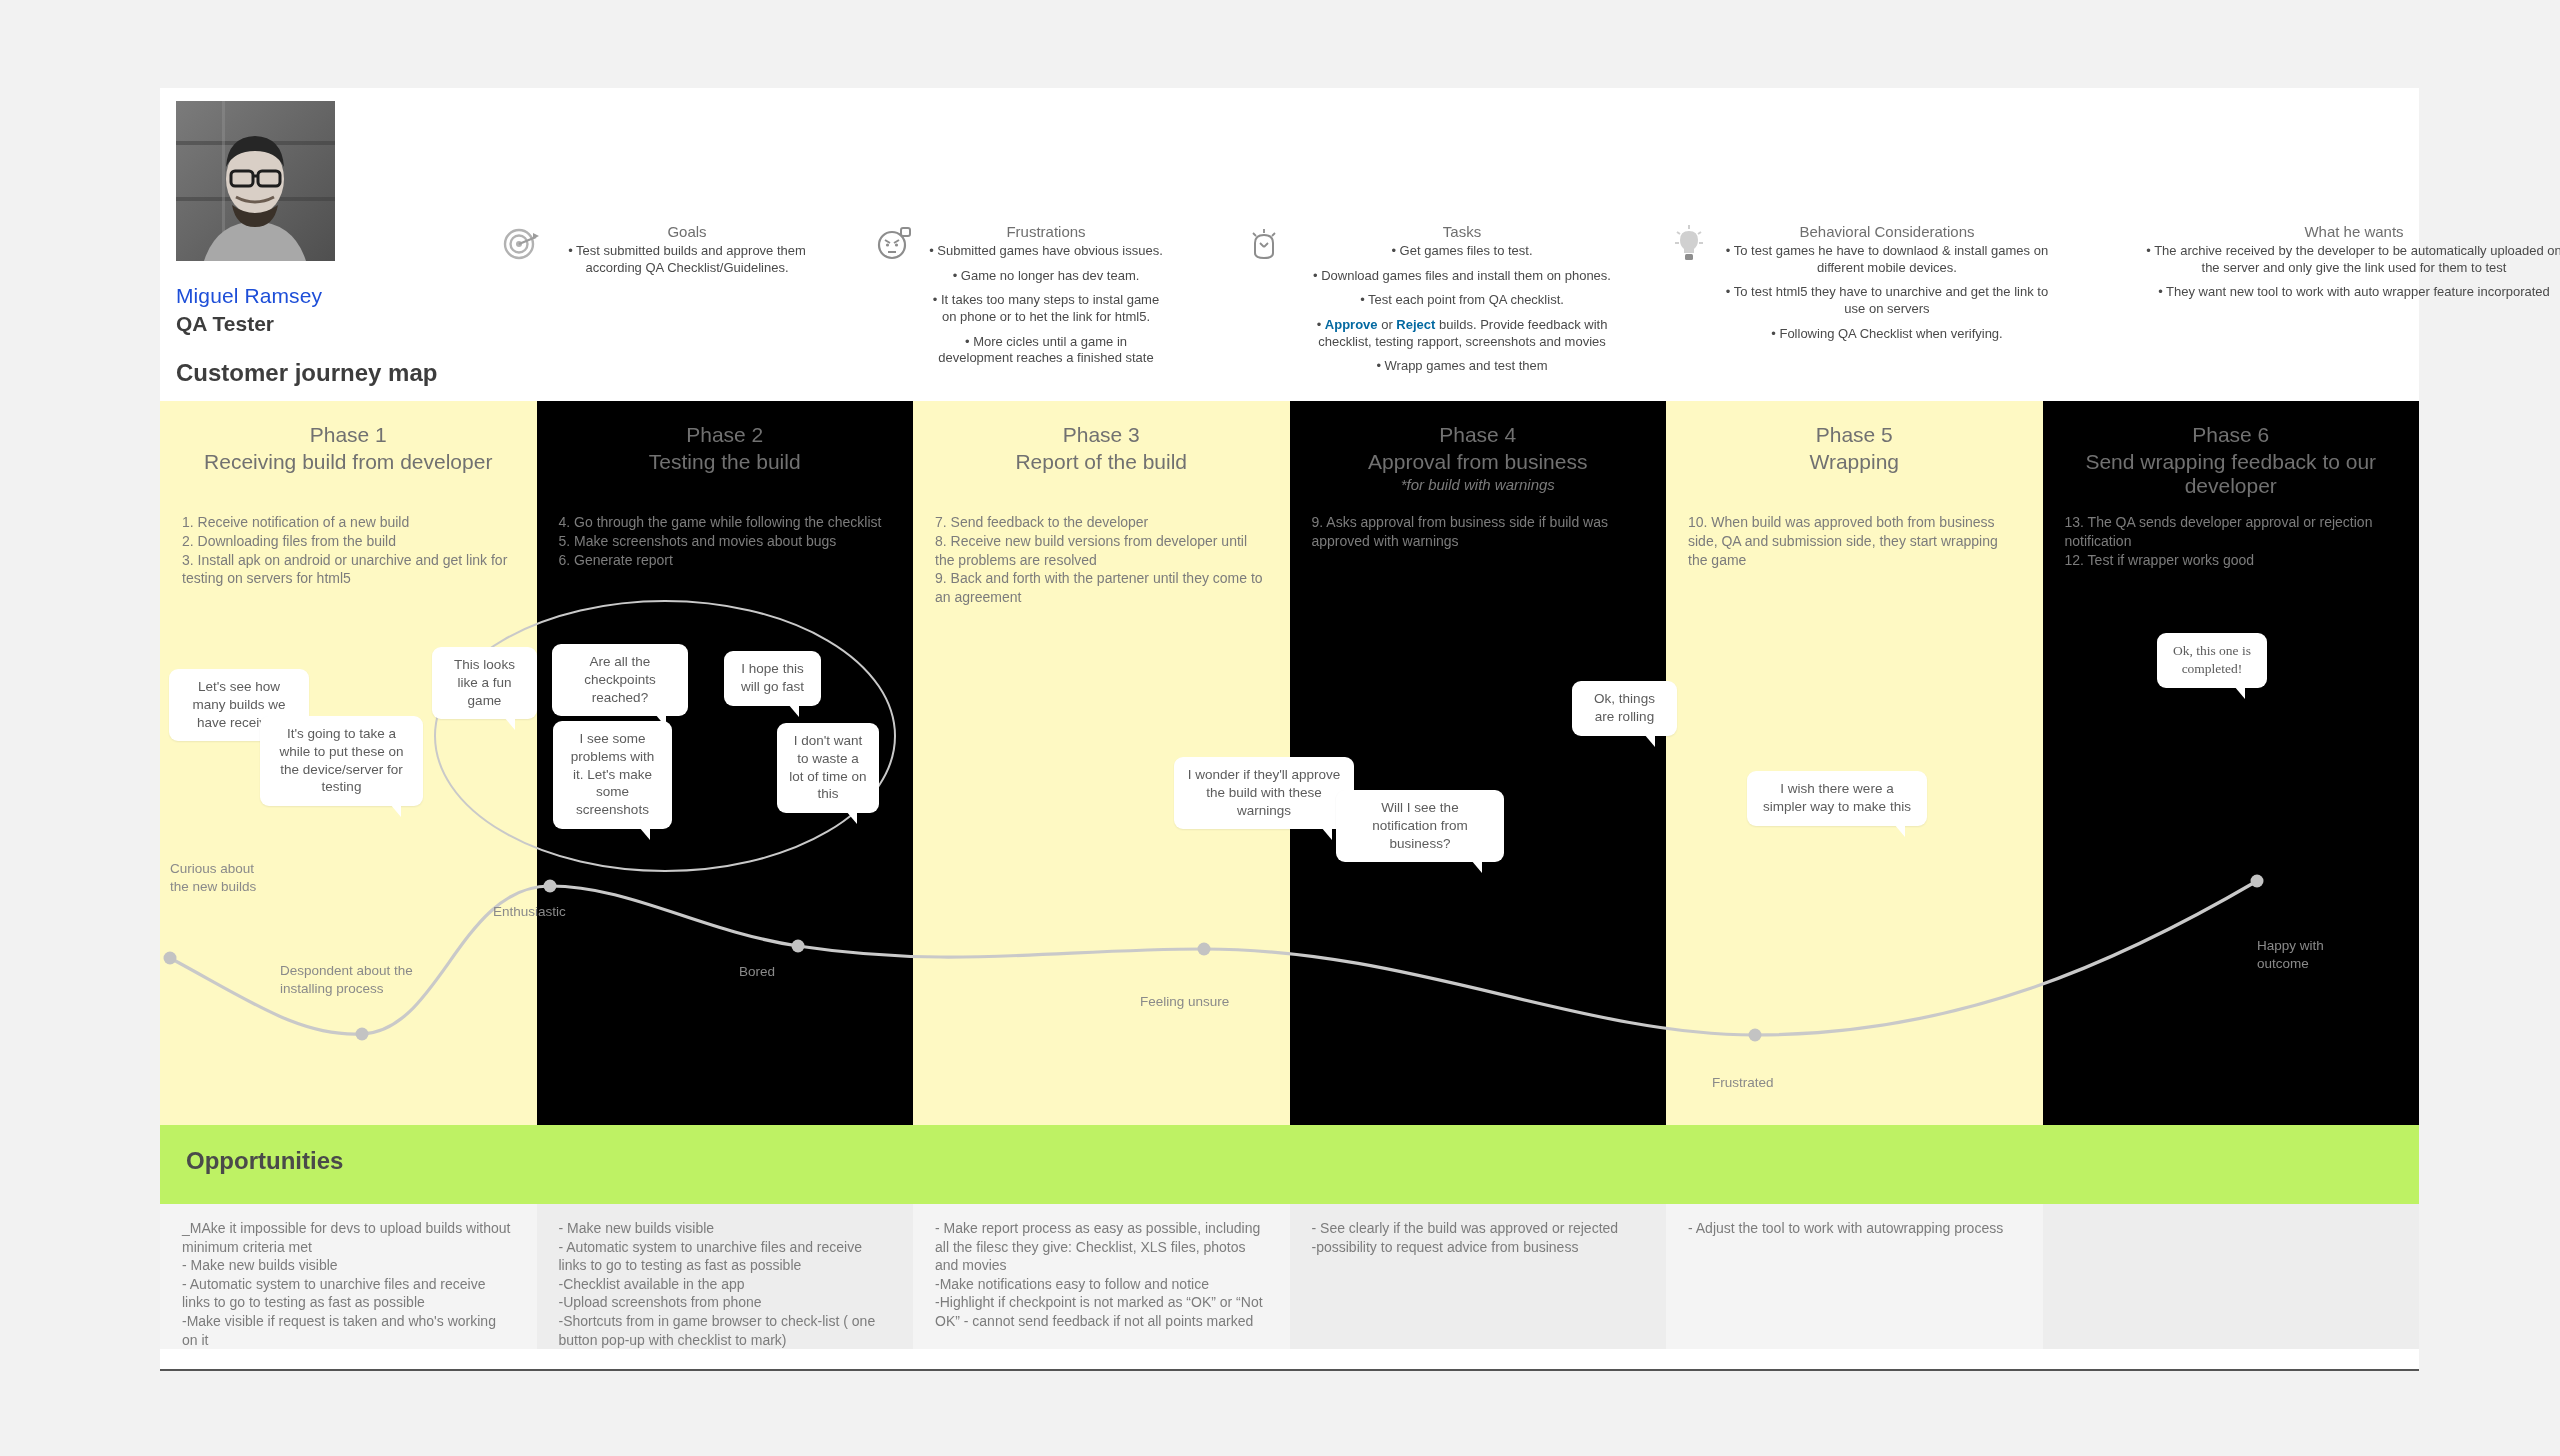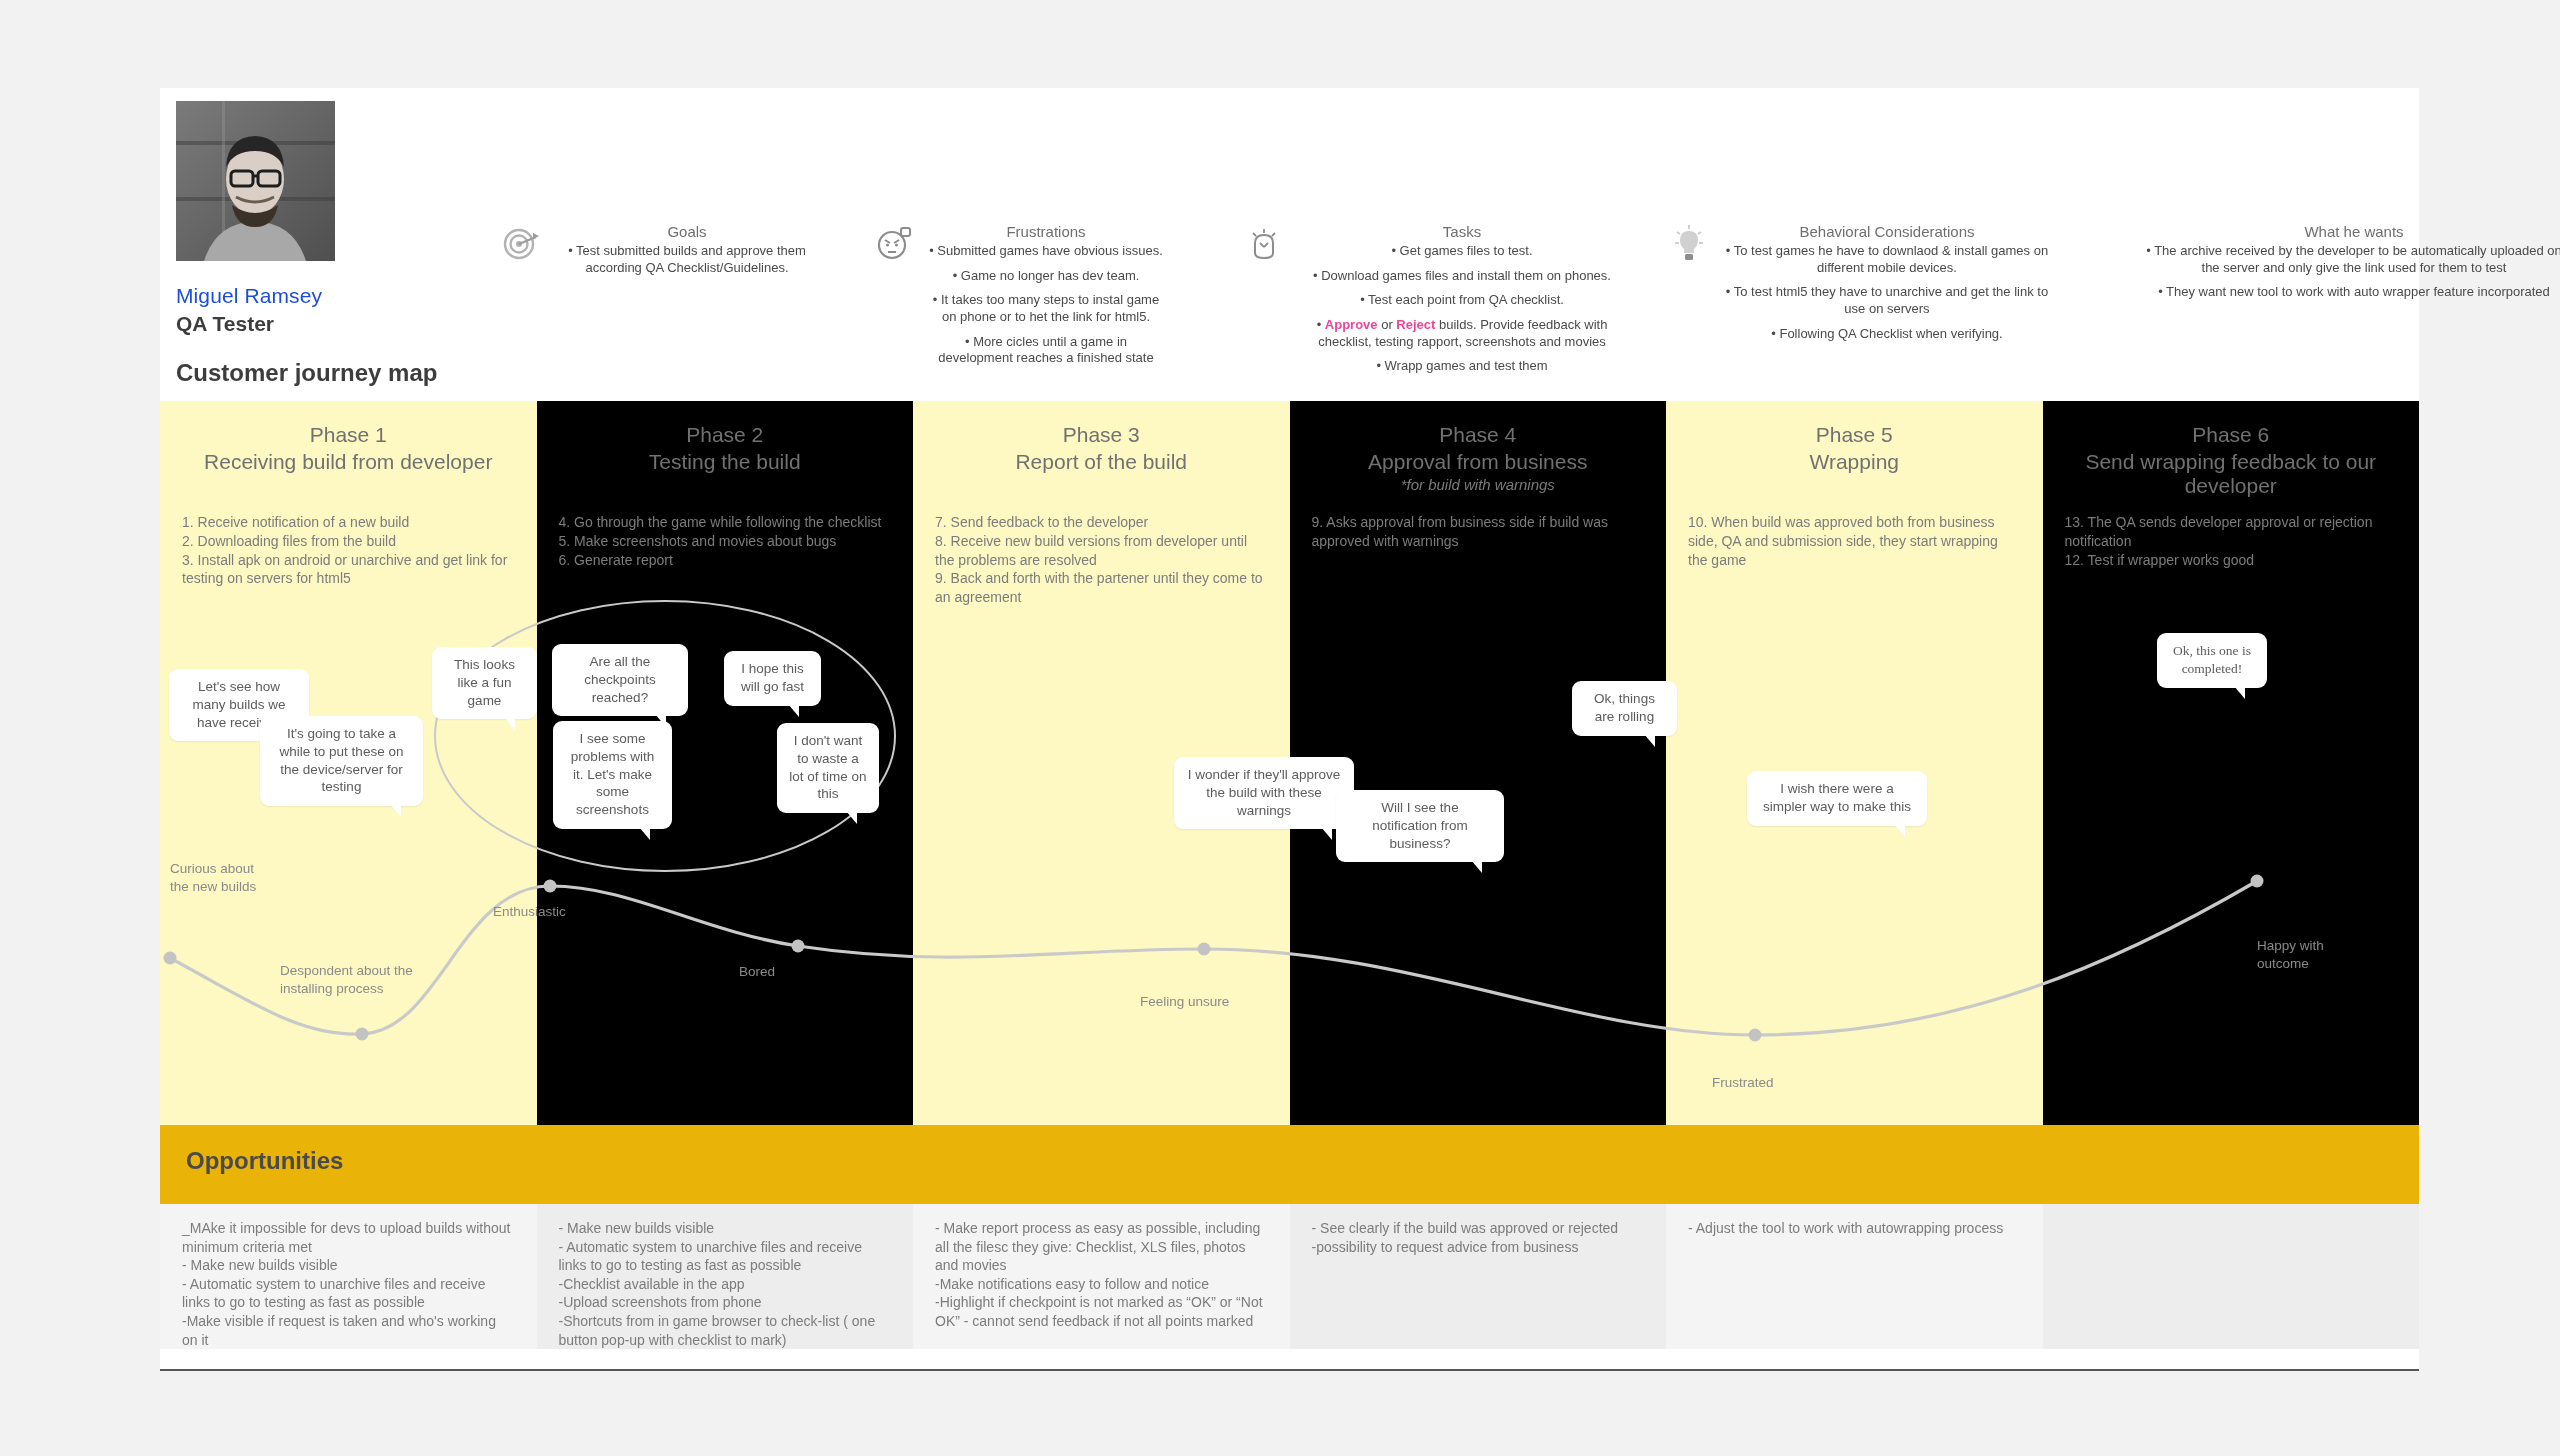--- a/index.html
+++ b/index.html
@@ -80,21 +80,21 @@
     color: #6f6f6f;
     margin: 0 0 3px 0;
     white-space: nowrap;
   }
   .info-li {
     font-size: 13px;
     color: #4a4a4a;
     line-height: 1.28;
     margin-bottom: 8px;
   }
-  .info-li b { font-weight: bold; color: #ec4899; }
+  .info-li b { font-weight: bold; color: #0369a1; }
 
   #blk-goals { left: 340px; top: 135px; }
   #blk-goals .info-body { width: 270px; }
   #blk-frustrations { left: 714px; top: 135px; }
   #blk-frustrations .info-body { width: 240px; }
   #blk-tasks { left: 1085px; top: 135px; }
   #blk-tasks .info-body { width: 330px; }
   #blk-behavioral { left: 1510px; top: 135px; }
   #blk-behavioral .info-body { width: 330px; }
   #blk-wants { left: 1925px; top: 135px; }
@@ -191,21 +191,21 @@
     white-space: pre-line;
   }
 
   
   .opps-head {
     position: absolute;
     left: 160px;
     top: 1125px;
     width: 2259px;
     height: 79px;
-    background: #eab308;
+    background: #bef264;
   }
   .opps-head span {
     position: absolute;
     left: 26px;
     top: 22px;
     font-size: 24px;
     font-weight: bold;
     color: #4a4a4a;
   }
   .opps-grid {

